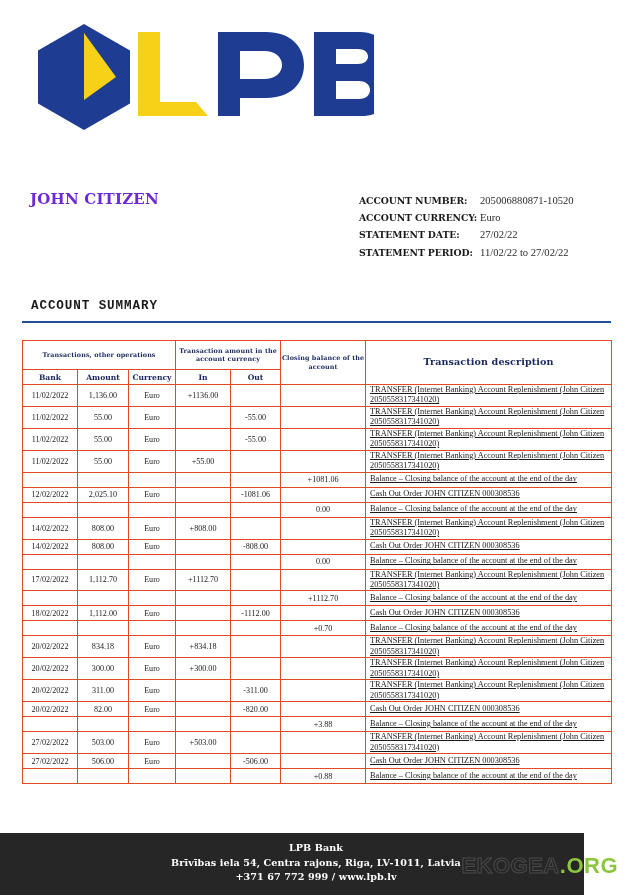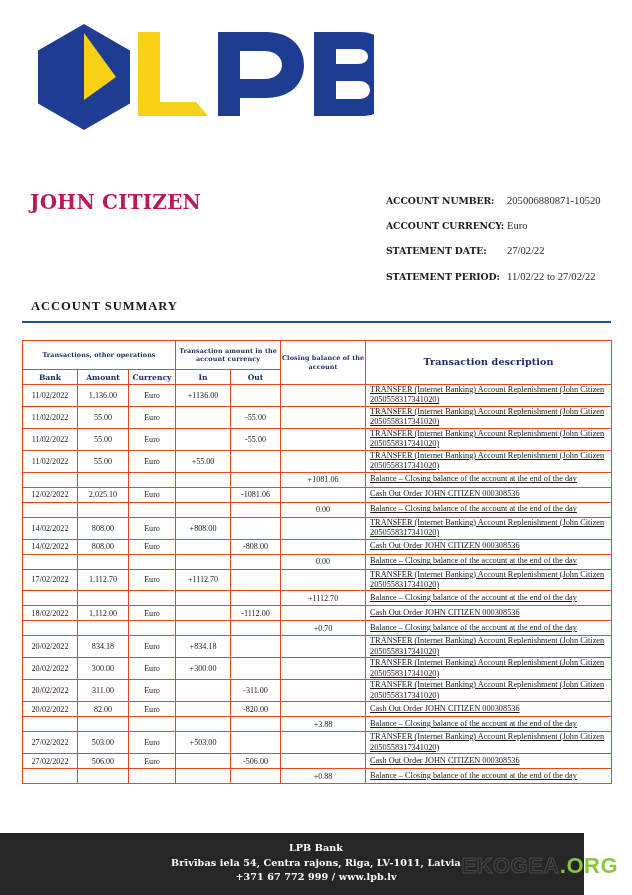--- a/index.html
+++ b/index.html
@@ -43,42 +43,42 @@
   
   .customer {
     position: absolute;
     left: 30px;
     top: 190px;
     width: 320px;
   }
   .cust-name {
     font-family: "DejaVu Serif", serif;
     font-weight: bold;
-    font-size: 20px;
+    font-size: 15px;
     letter-spacing: 0.2px;
-    color: #be185d;
+    color: #6d28d9;
     line-height: 1.25;
   }
   .cust-addr {
     font-family: "Liberation Serif", serif;
     font-size: 12.6px;
     color: #333333;
     line-height: 1.32;
     margin-top: 2px;
   }
 
   
   .acct-meta {
     position: absolute;
-    left: 386px;
+    left: 359px;
     top: 194px;
     width: 240px;
     display: grid;
     grid-template-columns: 121px 1fr;
-    row-gap: 12px;
+    row-gap: 4px;
   }
   .acct-meta .lbl {
     font-family: "DejaVu Serif", serif;
     font-weight: bold;
     font-size: 9.3px;
     color: #1a1a1a;
     line-height: 13.2px;
     letter-spacing: -0.1px;
   }
   .acct-meta .val {
@@ -86,21 +86,21 @@
     font-size: 10.6px;
     color: #2b2b2b;
     line-height: 13.2px;
   }
 
   
   .section-title {
     position: absolute;
     left: 31px;
     top: 299px;
-    font-family: Liberation Serif, serif;
+    font-family: Liberation Mono, monospace;
     font-weight: bold;
     font-size: 12.6px;
     letter-spacing: 0.9px;
     color: #1a1a1a;
   }
   .section-rule {
     position: absolute;
     left: 22px;
     top: 321px;
     width: 589px;

